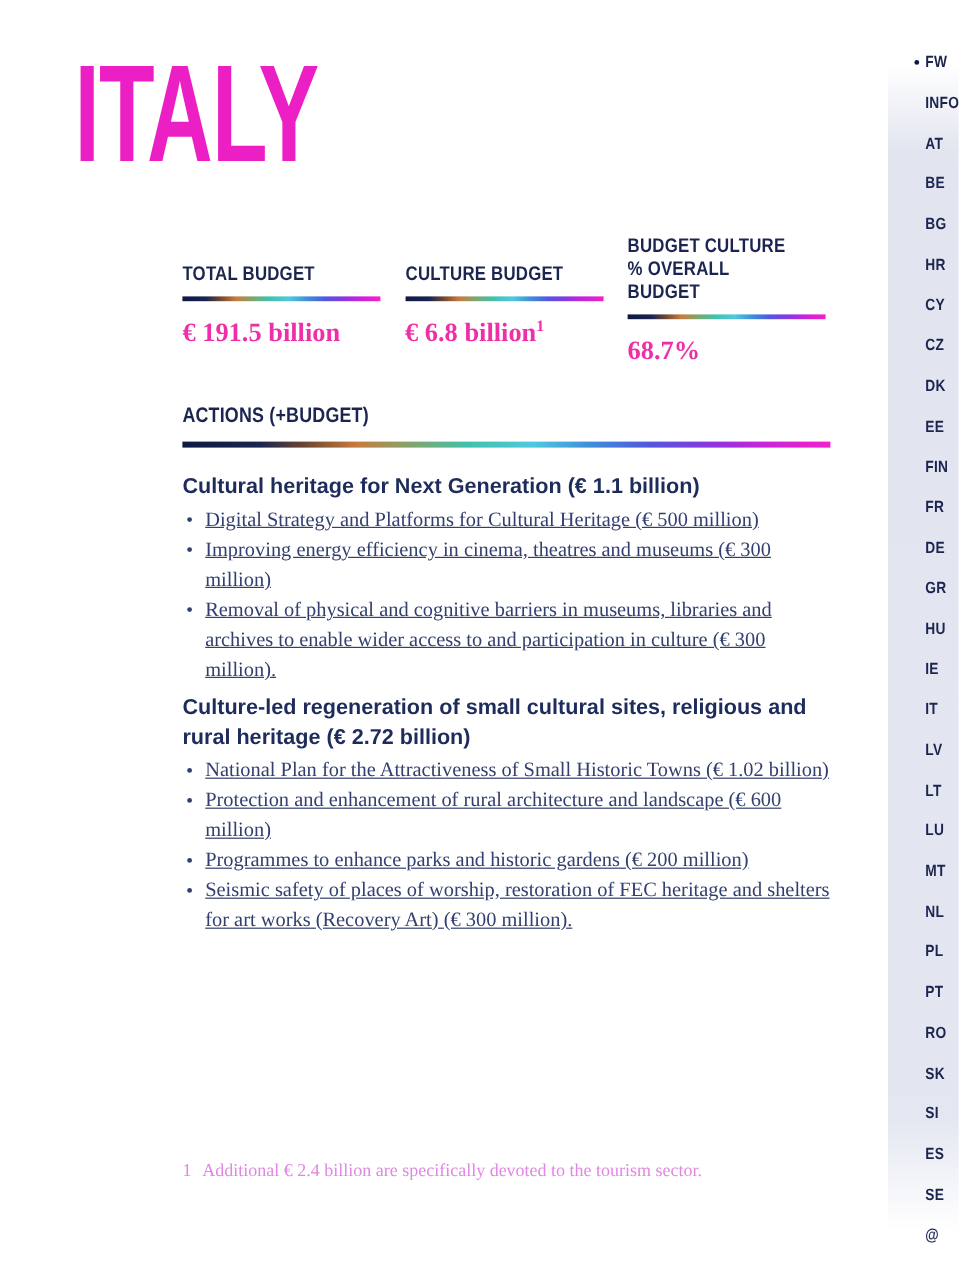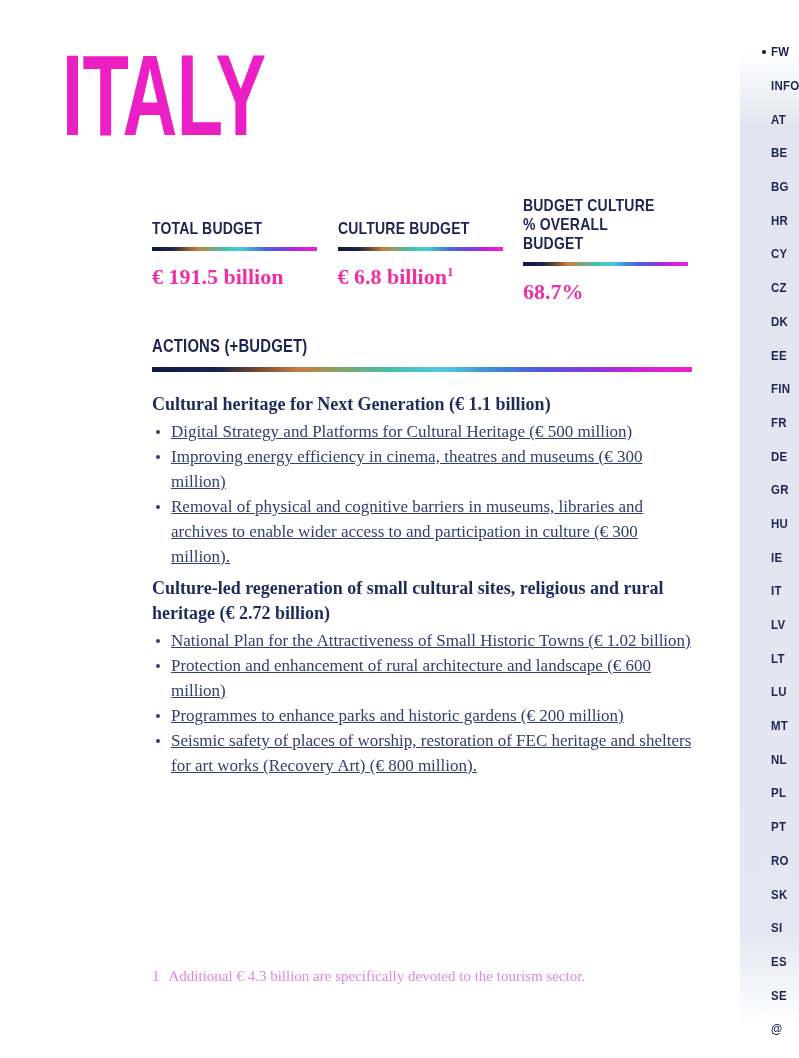--- a/index.html
+++ b/index.html
@@ -99,21 +99,21 @@
     letter-spacing: 0.2px;
     color: #1b2550;
     white-space: nowrap;
   }
   .actions .rule-wide { height: 5px; margin-top: 11px; }
 
   .group { margin-top: 20px; }
   .group + .group { margin-top: 7px; }
   .group-title {
     margin: 0 0 2px 0;
-    font-family: Liberation Serif, serif;
+    font-family: Liberation Sans, sans-serif;
     font-weight: bold; font-size: 18px; line-height: 25px;
     color: #1e2c5c;
   }
   .group ul { list-style: none; margin: 0; padding: 0; }
   .group li {
     position: relative;
     padding-left: 19px;
     font-family: "Liberation Serif", serif;
     font-size: 17px; line-height: 25px;
     color: #33406f;
@@ -175,28 +175,28 @@
       <li><span class="bullet"></span><span>Removal of physical and cognitive barriers in museums, libraries and archives to enable wider access to and participation in culture (€ 300 million).</span></li>
     </ul>
   </div>
 
   <div class="group">
     <h3 class="group-title">Culture-led regeneration of small cultural sites, religious and rural heritage (€ 2.72 billion)</h3>
     <ul>
       <li><span class="bullet"></span><span>National Plan for the Attractiveness of Small Historic Towns (€ 1.02 billion)</span></li>
       <li><span class="bullet"></span><span>Protection and enhancement of rural architecture and landscape (€ 600 million)</span></li>
       <li><span class="bullet"></span><span>Programmes to enhance parks and historic gardens (€ 200 million)</span></li>
-      <li><span class="bullet"></span><span>Seismic safety of places of worship, restoration of FEC heritage and shelters for art works (Recovery Art) (€ 800 million).</span></li>
+      <li><span class="bullet"></span><span>Seismic safety of places of worship, restoration of FEC heritage and shelters for art works (Recovery Art) (€ 300 million).</span></li>
     </ul>
   </div>
 </section>
 
 <div class="footnote">
   <span>1</span>
-  <span>Additional € 4.3 billion are specifically devoted to the tourism sector.</span>
+  <span>Additional € 2.4 billion are specifically devoted to the tourism sector.</span>
 </div>
 
 <nav class="sidebar">
   <ul>
     <li>
         <span class="active-dot"></span>
         <span class="nav-label">FW</span>
       </li>
     <li>
         <span class="nav-label">INFO</span>

